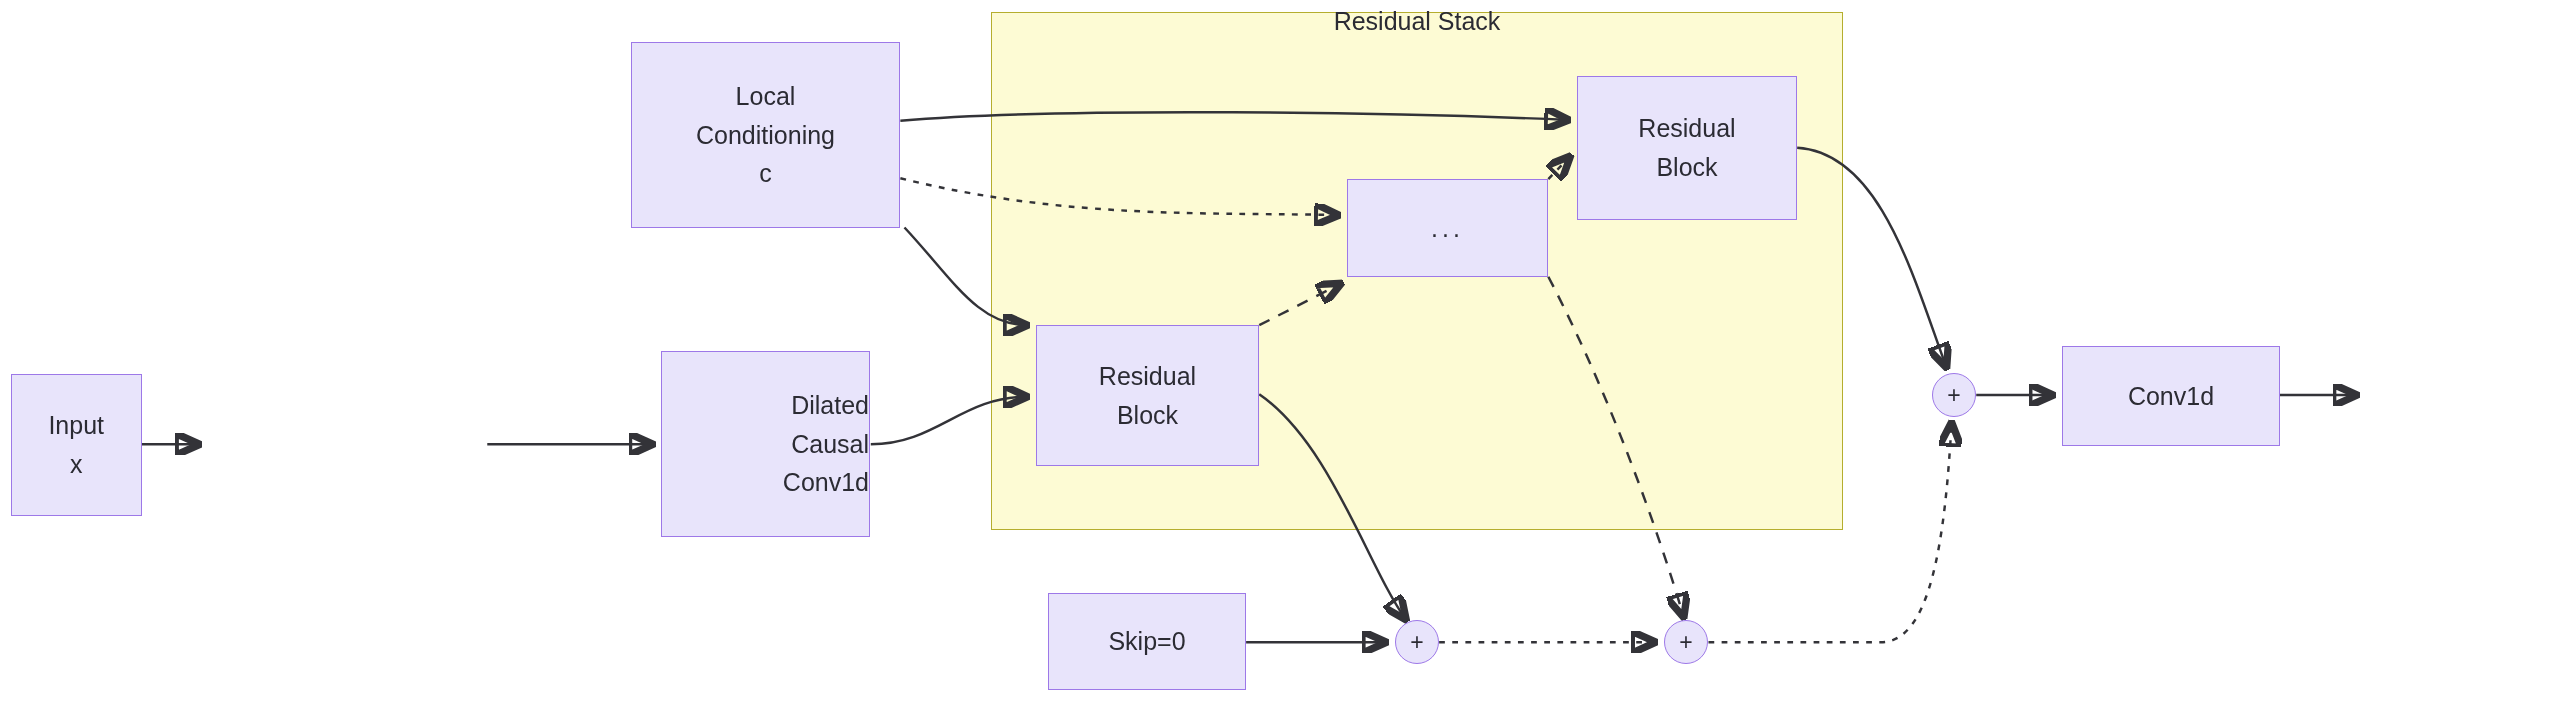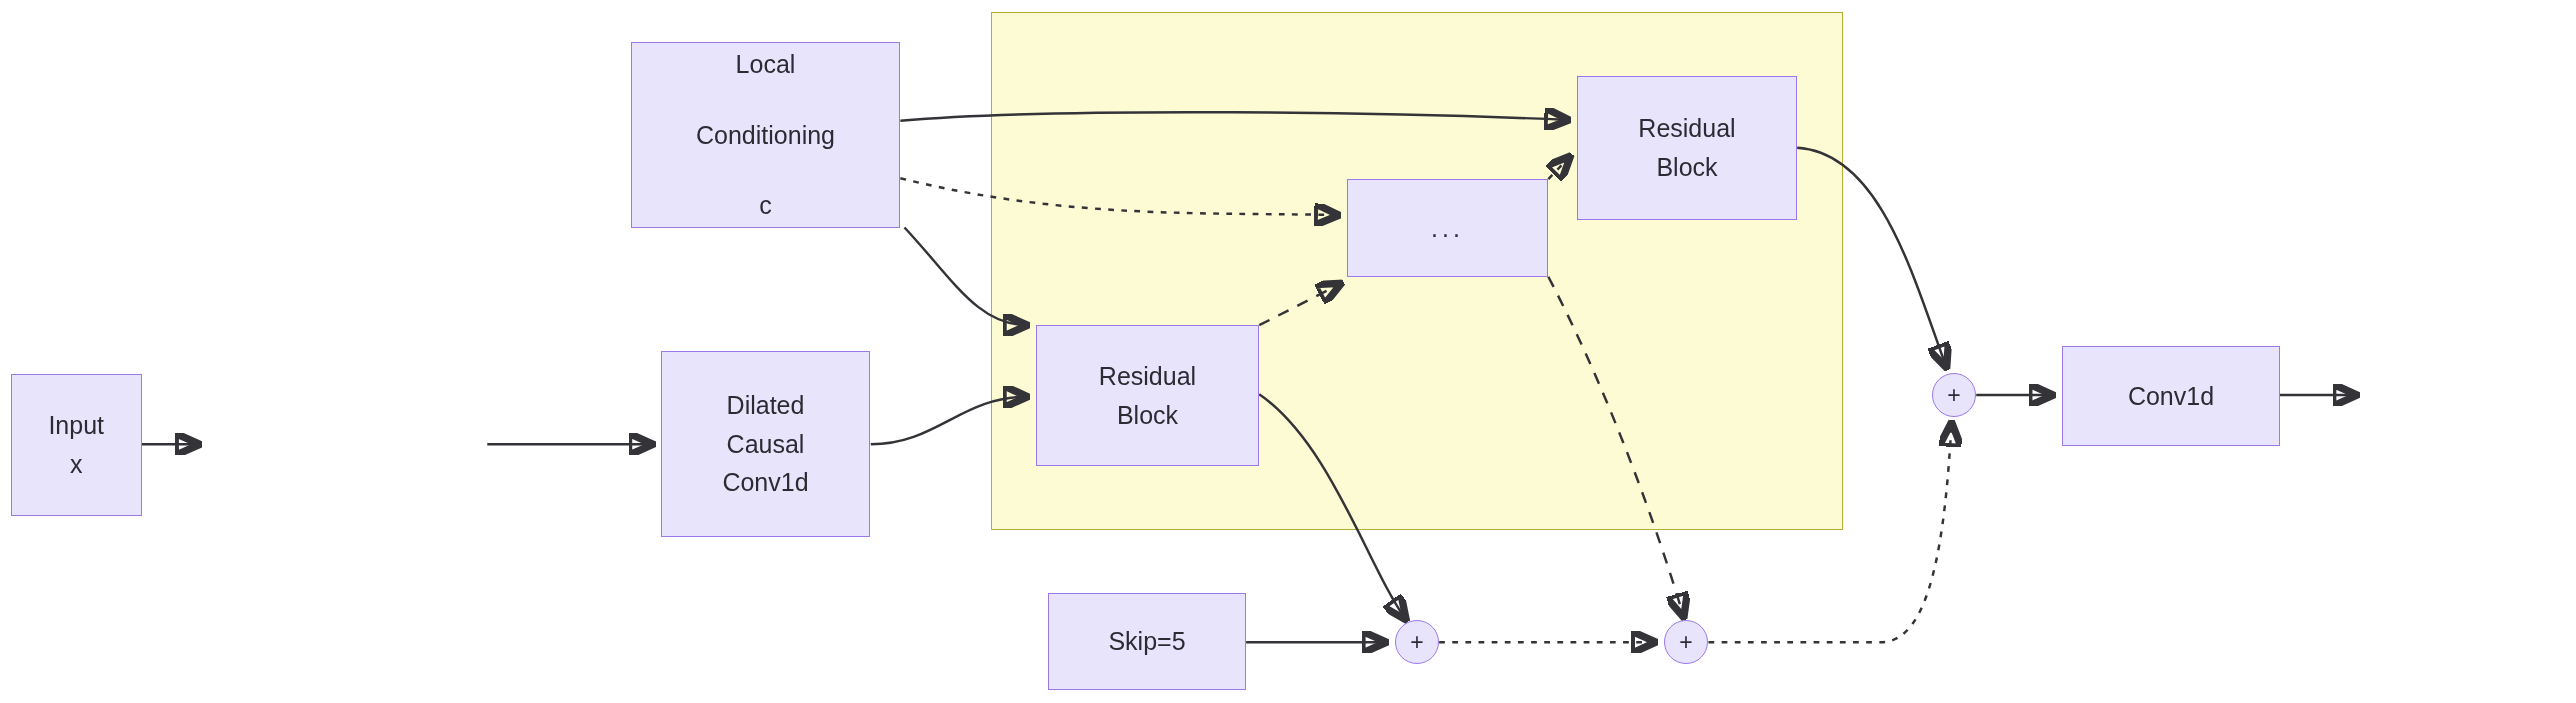--- a/index.html
+++ b/index.html
@@ -55,20 +55,21 @@
   svg.edges path{fill:none;stroke:#333338;stroke-width:3;}
   svg.edges path.dotted{stroke-dasharray:7 9;}
   svg.edges path.dashed{stroke-dasharray:14 12;}
 </style>
 </head>
 <body>
 
 <div id="canvas">
 
   <div class="cluster" style="left:991px;top:12.3px;width:852px;height:518px;"></div>
+  <div class="cluster-title" style="left:991px;top:6.6px;width:852px;">Residual Stack</div>
 
   <svg class="edges" viewBox="0 0 3136 856">
     <defs>
       <marker id="ah" markerWidth="11" markerHeight="9" refX="10" refY="4.5" orient="auto" markerUnits="strokeWidth">
         <path d="M0,0 L10,4.5 L0,9 z" fill="#333338" stroke="none"></path>
       </marker>
     </defs>
 
     <path d="M172,541 L243,541" marker-end="url(#ah)"></path>
 
@@ -102,48 +103,48 @@
 
     <path d="M2775,481 L2870,481" marker-end="url(#ah)"></path>
   </svg>
 
   <div class="node" style="left:10.7px;top:374px;width:131px;height:142px;align-items:center;">
     <span class="ln">Input</span>
     <span class="ln">x</span>
   </div>
 
 
-  <div class="node" style="left:661px;top:351px;width:209px;height:186px;">
+  <div class="node" style="left:661px;top:351px;width:209px;height:186px;align-items:flex-end;">
     <span class="ln">Dilated</span>
     <span class="ln">Causal</span>
     <span class="ln">Conv1d</span>
   </div>
 
-  <div class="node" style="left:631px;top:42px;width:269px;height:186px;gap:32px;">
+  <div class="node" style="left:631px;top:42px;width:269px;height:186px;">
     <span class="ln">Local</span>
     <span class="ln">Conditioning</span>
     <span class="ln">c</span>
   </div>
 
   <div class="node" style="left:1036px;top:325px;width:223px;height:141px;">
     <span class="ln">Residual</span>
     <span class="ln">Block</span>
   </div>
 
   <div class="node" style="left:1347px;top:179px;width:201px;height:98px;">
     <span class="ln dots">...</span>
   </div>
 
   <div class="node" style="left:1577px;top:76px;width:220px;height:144px;">
     <span class="ln">Residual</span>
     <span class="ln">Block</span>
   </div>
 
   <div class="node" style="left:1048px;top:593px;width:198px;height:97px;">
-    <span class="ln">Skip=5</span>
+    <span class="ln">Skip=0</span>
   </div>
 
   <div class="node" style="left:2062px;top:346px;width:218px;height:100px;">
     <span class="ln">Conv1d</span>
   </div>
 
 
   <div class="plus" style="left:1395px;top:620px;">
     <span>+</span>
   </div>

